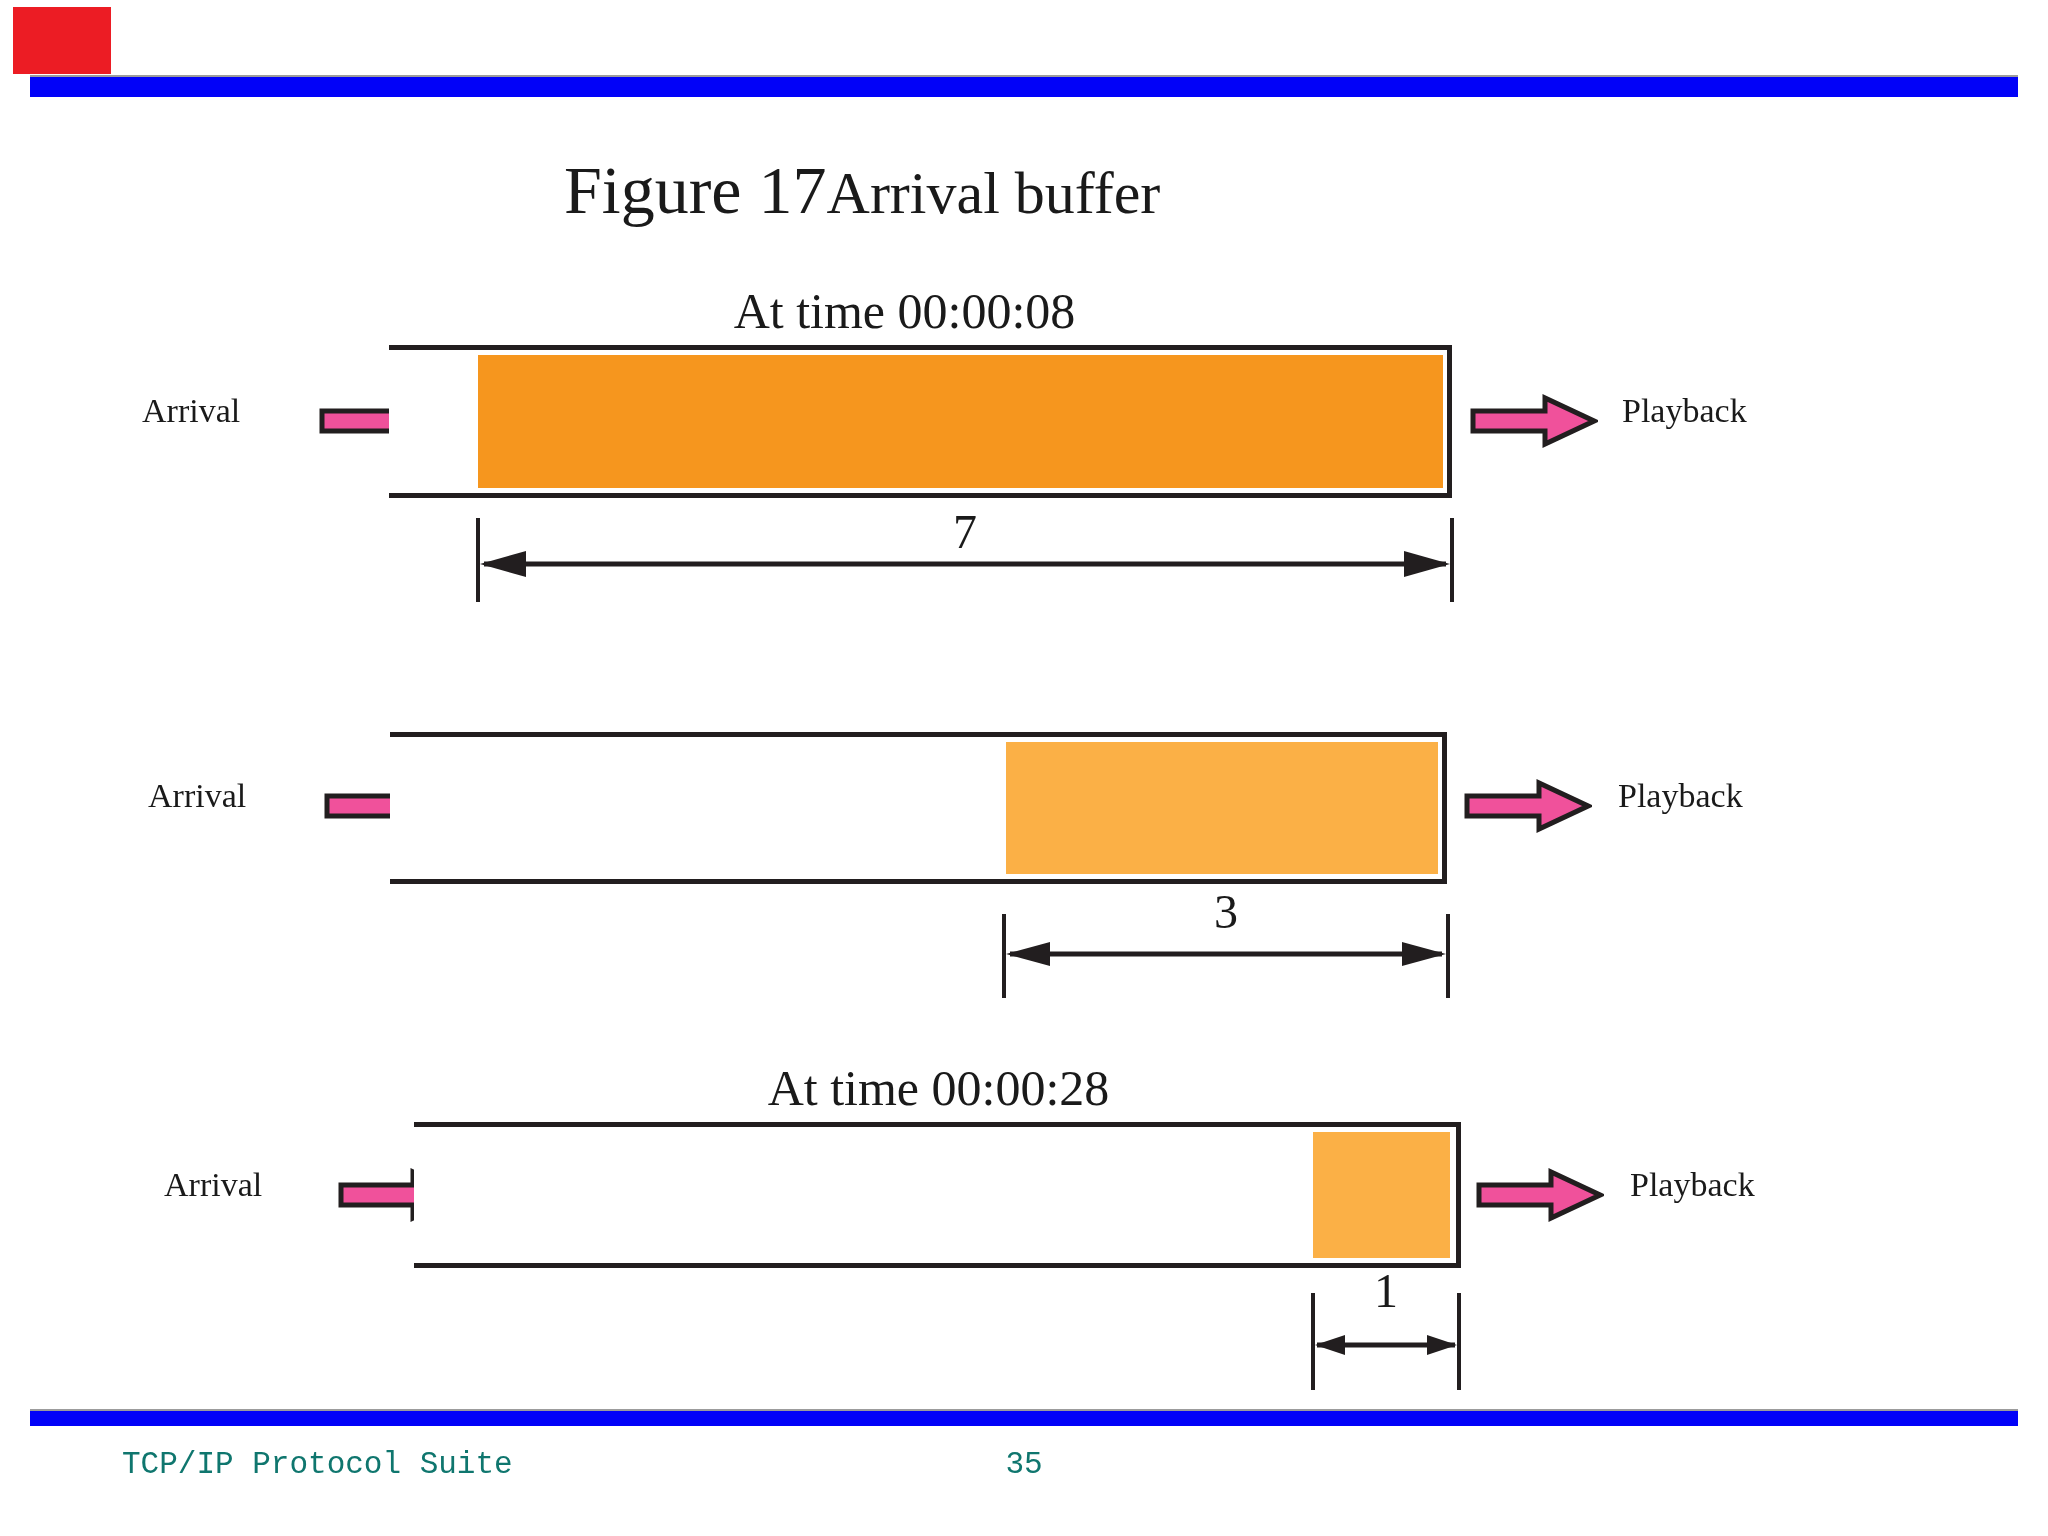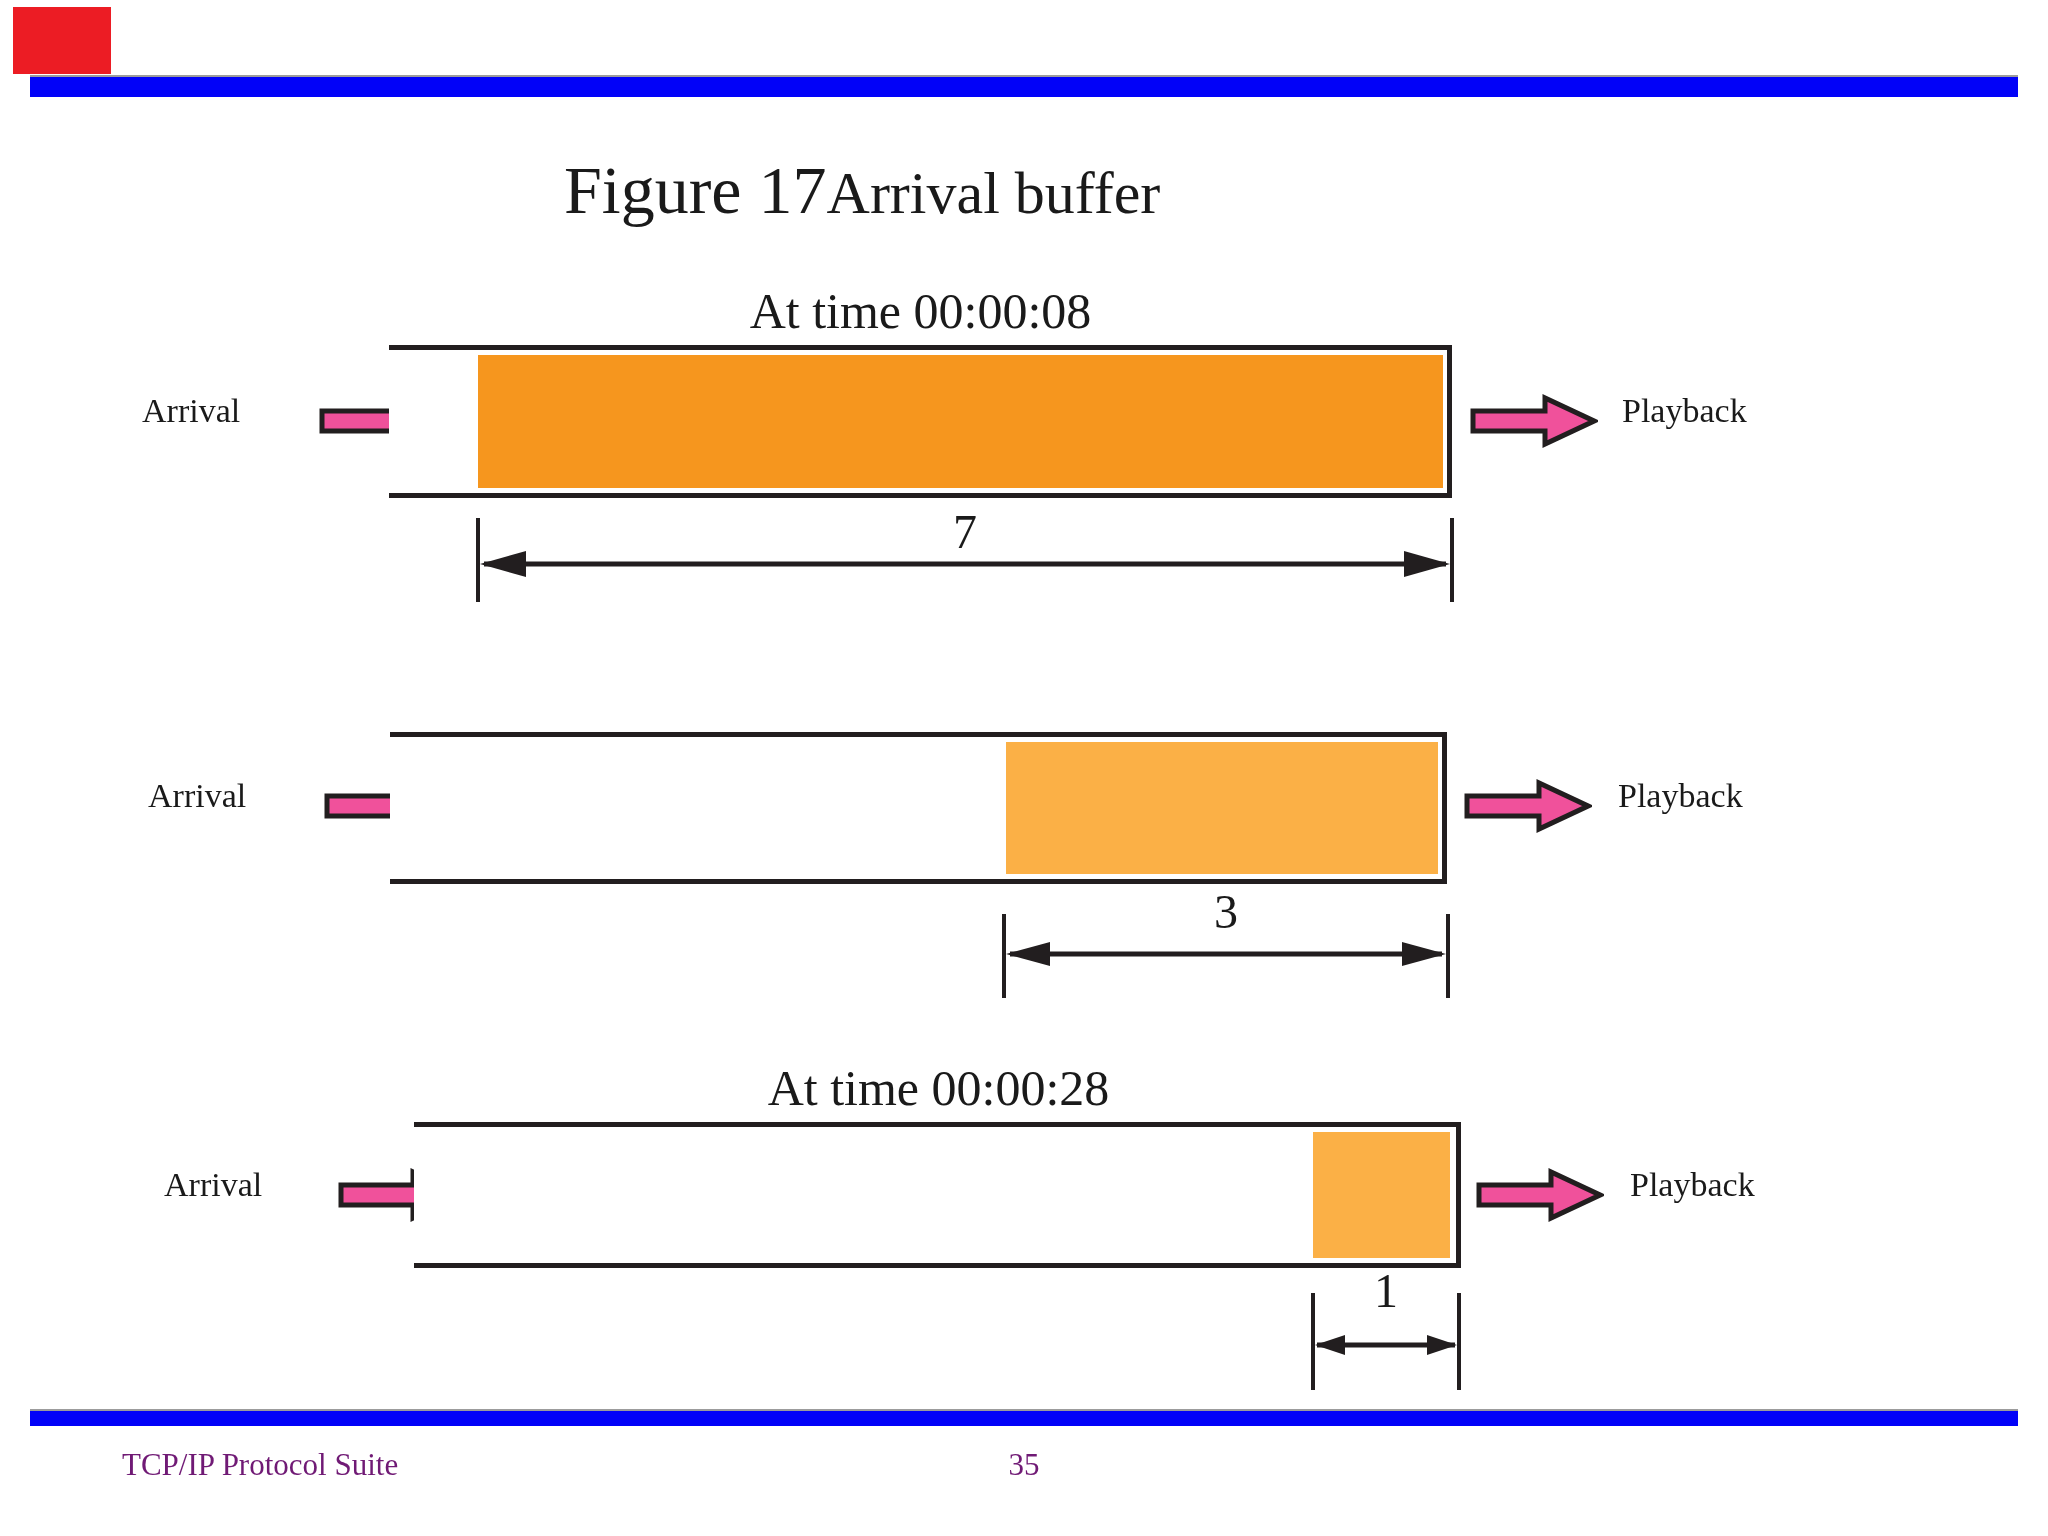--- a/index.html
+++ b/index.html
@@ -11,21 +11,21 @@
   .red-block{position:absolute;left:13px;top:7px;width:98px;height:67px;background:#EC1C24;}
   .bar{position:absolute;left:30px;width:1988px;background:#0202F8;border-top:2px solid #9c9c9c;}
   .bar-top{top:75px;height:20px;}
   .bar-bottom{top:1409px;height:15px;}
   
   .title{position:absolute;left:564px;top:156px;display:inline-flex;align-items:baseline;white-space:nowrap;}
   .fig-num{font-size:68px;line-height:1;}
   .fig-cap{font-size:60px;line-height:1;}
   
   .time-label{position:absolute;font-size:50px;line-height:1.1;text-align:center;}
-  .time1{left:389px;top:284px;width:1063px;text-align:center;}
+  .time1{left:373px;top:284px;width:1063px;text-align:center;}
   .time2{left:390px;top:671px;width:1057px;}
   .time3{left:415px;top:1061px;width:1047px;}
   .side-label{position:absolute;font-size:34px;line-height:1.2;}
   .al1{left:142px;top:391px;} .al2{left:148px;top:776px;} .al3{left:164px;top:1165px;}
   .pl1{left:1622px;top:391px;} .pl2{left:1618px;top:776px;} .pl3{left:1630px;top:1165px;}
   
   .tube{position:absolute;background:#ffffff;border:5px solid #221E1F;border-left:none;box-sizing:border-box;}
   .tube1{left:389px;top:345px;width:1063px;height:153px;}
   .tube2{left:390px;top:732px;width:1057px;height:152px;}
   .tube3{left:414px;top:1122px;width:1047px;height:146px;}
@@ -39,22 +39,22 @@
   .pa1{left:1470px;top:393px;} .pa2{left:1464px;top:778px;} .pa3{left:1476px;top:1167px;}
   
   .dim{position:absolute;}
   .dim1{left:476px;top:518px;width:978px;height:84px;}
   .dim2{left:1002px;top:914px;width:448px;height:84px;}
   .dim3{left:1311px;top:1293px;width:150px;height:97px;}
   .dim svg{position:absolute;left:0;top:0;width:100%;height:100%;display:block;}
   .dim-label{position:absolute;width:100%;text-align:center;font-size:48px;line-height:1;}
   .dl1{top:-10px;} .dl2{top:-26px;} .dl3{top:-26px;}
   
-  .footer-text{position:absolute;top:1446px;font-family:Liberation Serif, serif;
-    font-size:31px;color:#701a75;line-height:1.2;}
+  .footer-text{position:absolute;top:1446px;font-family:Liberation Mono, monospace;
+    font-size:31px;color:#0f766e;line-height:1.2;}
   .footer-left{left:122px;}
   .page-num{left:0;width:2048px;text-align:center;}
 </style>
 </head>
 <body>
 
 <div class="slide">
 
   <div class="red-block"></div>
   <div class="bar bar-top"></div>

